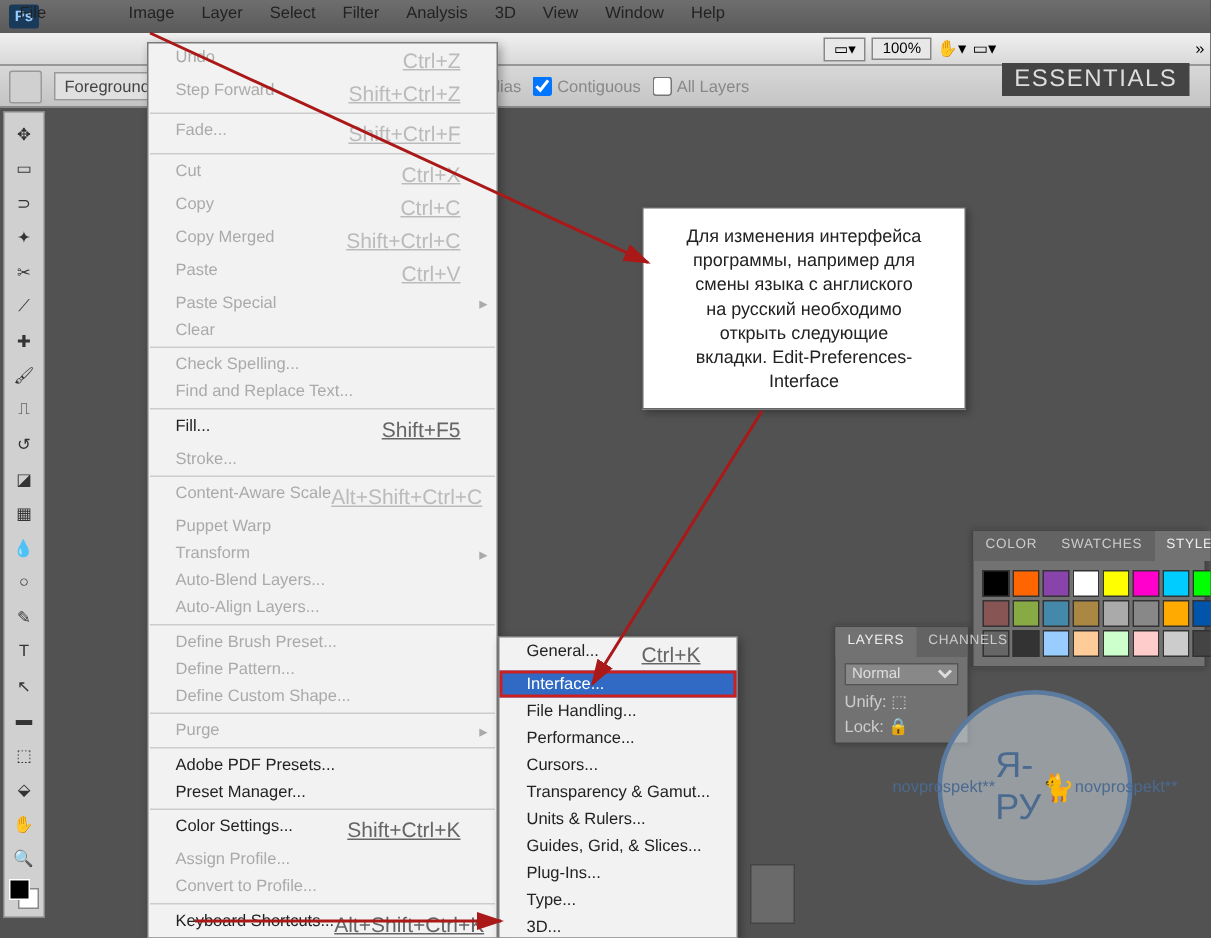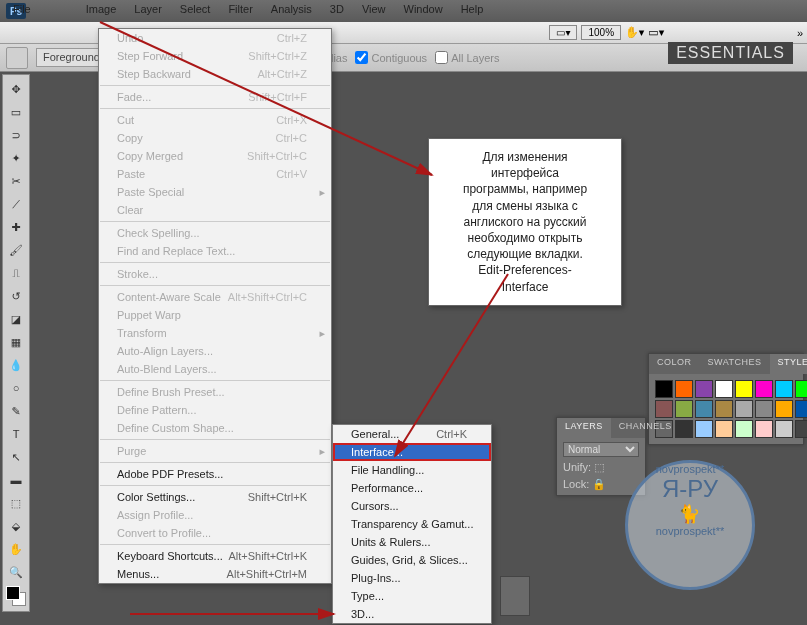--- a/index.html
+++ b/index.html
@@ -24,43 +24,43 @@
 .tool { width: 24px; height: 22px; margin: 1px auto; display: flex; align-items: center; justify-content: center; color: #333; cursor: pointer; }
 .swatch { width: 20px; height: 20px; margin: 3px auto; position: relative; }
 .swatch .fg { width: 14px; height: 14px; background: #000; border: 1px solid #fff; position: absolute; top: 0; left: 0; }
 .swatch .bg { width: 14px; height: 14px; background: #fff; border: 1px solid #888; position: absolute; bottom: 0; right: 0; }
 
 .dropdown { position: absolute; left: 98px; top: 28px; width: 234px; background: #f2f2f2; border: 1px solid #7a7a7a; box-shadow: 2px 2px 6px rgba(0,0,0,0.3); z-index: 100; }
 .dd-row { display: flex; padding: 3px 24px 3px 18px; color: #222; cursor: pointer; white-space: nowrap; }
 .dd-row.disabled { color: #aaa; cursor: default; }
 .dd-row.hl { background: #316ac5; color: #fff; border: 2px solid #cc2020; padding: 1px 22px 1px 16px; }
 .dd-row .lbl { flex: 1; }
-.dd-row .sc { color: #666; font-size: 11px; }
+.dd-row .sc { color: #666; font-size: 14px; text-decoration: underline; }
 .dd-row.disabled .sc { color: #bbb; }
 .dd-sep { height: 1px; background: #ccc; margin: 2px 1px; }
 .dd-arrow { position: absolute; right: 6px; }
 
 .submenu { position: absolute; left: 332px; top: 424px; width: 160px; background: #f2f2f2; border: 1px solid #7a7a7a; box-shadow: 2px 2px 6px rgba(0,0,0,0.3); z-index: 101; }
 
-.callout { position: absolute; left: 428px; top: 138px; width: 194px; background: #fff; border: 1px solid #666; padding: 10px 28px; text-align: center; font-size: 12px; color: #222; line-height: 1.35; box-shadow: 2px 2px 5px rgba(0,0,0,0.3); }
+.callout { position: absolute; left: 428px; top: 138px; width: 216px; background: #fff; border: 1px solid #666; padding: 10px 28px; text-align: center; font-size: 12px; color: #222; line-height: 1.35; box-shadow: 2px 2px 5px rgba(0,0,0,0.3); }
 
 .panel { position: absolute; background: #727272; border: 1px solid #444; box-shadow: 0 0 4px rgba(0,0,0,0.3); margin-top: 23px; }
 .panel-tabs { display: flex; background: #636363; height: 20px; }
 .ptab { padding: 3px 8px; color: #ccc; font-size: 9px; letter-spacing: 0.5px; cursor: pointer; }
 .ptab.active { background: #727272; color: #eee; }
 .swatch-grid { display: grid; grid-template-columns: repeat(8, 18px); gap: 2px; padding: 6px; }
 .sw { width: 18px; height: 18px; border: 1px solid #333; }
 
 .layers-body { padding: 4px 6px; color: #ccc; font-size: 10px; }
 .layers-body select { width: 100%; background: #888; border: 1px solid #555; color: #ddd; font-size: 10px; }
 .mini-panel { position: absolute; left: 500px; top: 576px; width: 30px; height: 40px; background: #6a6a6a; border: 1px solid #444; }
 
 svg.arrow-svg { position: absolute; top: 0; left: 0; pointer-events: none; z-index: 200; }
 
-.watermark { position: absolute; left: 625px; top: 460px; width: 130px; height: 130px; border: 3px solid #5a7aa0; border-radius: 50%; display: flex; align-items: center; justify-content: flex-start; flex-direction: column; background: rgba(220,230,240,0.5); color: #4a6a90; font-size: 10px; }
+.watermark { position: absolute; left: 625px; top: 460px; width: 130px; height: 130px; border: 3px solid #5a7aa0; border-radius: 50%; display: flex; align-items: center; justify-content: center; background: rgba(220,230,240,0.5); color: #4a6a90; font-size: 10px; }
 .watermark .big { font-size: 24px; font-weight: normal; }
 </style>
 </head>
 <body>
 
 <div class="titlebar">
   <div class="ps-logo">Ps</div>
 </div>
 
 <div class="menubar">
@@ -140,24 +140,20 @@
 
 <div class="dropdown" id="edit-dd">
     <div class="dd-row disabled">
       <span class="lbl">Undo</span>
       <span class="sc">Ctrl+Z</span>
     </div>
     <div class="dd-row disabled">
       <span class="lbl">Step Forward</span>
       <span class="sc">Shift+Ctrl+Z</span>
     </div>
-    <div class="dd-row disabled">
-      <span class="lbl">Step Backward</span>
-      <span class="sc">Alt+Ctrl+Z</span>
-    </div>
     <div class="dd-sep"></div>
     <div class="dd-row disabled">
       <span class="lbl">Fade...</span>
       <span class="sc">Shift+Ctrl+F</span>
     </div>
     <div class="dd-sep"></div>
     <div class="dd-row disabled">
       <span class="lbl">Cut</span>
       <span class="sc">Ctrl+X</span>
     </div>
@@ -181,59 +177,66 @@
       <span class="lbl">Clear</span>
     </div>
     <div class="dd-sep"></div>
     <div class="dd-row disabled">
       <span class="lbl">Check Spelling...</span>
     </div>
     <div class="dd-row disabled">
       <span class="lbl">Find and Replace Text...</span>
     </div>
     <div class="dd-sep"></div>
+    <div class="dd-row">
+      <span class="lbl">Fill...</span>
+      <span class="sc">Shift+F5</span>
+    </div>
     <div class="dd-row disabled">
       <span class="lbl">Stroke...</span>
     </div>
     <div class="dd-sep"></div>
     <div class="dd-row disabled">
       <span class="lbl">Content-Aware Scale</span>
       <span class="sc">Alt+Shift+Ctrl+C</span>
     </div>
     <div class="dd-row disabled">
       <span class="lbl">Puppet Warp</span>
     </div>
     <div class="dd-row disabled">
       <span class="lbl">Transform</span>
       <span class="dd-arrow">▸</span>
     </div>
     <div class="dd-row disabled">
+      <span class="lbl">Auto-Blend Layers...</span>
+    </div>
+    <div class="dd-row disabled">
       <span class="lbl">Auto-Align Layers...</span>
-    </div>
-    <div class="dd-row disabled">
-      <span class="lbl">Auto-Blend Layers...</span>
     </div>
     <div class="dd-sep"></div>
     <div class="dd-row disabled">
       <span class="lbl">Define Brush Preset...</span>
     </div>
     <div class="dd-row disabled">
       <span class="lbl">Define Pattern...</span>
     </div>
     <div class="dd-row disabled">
       <span class="lbl">Define Custom Shape...</span>
     </div>
     <div class="dd-sep"></div>
     <div class="dd-row disabled">
       <span class="lbl">Purge</span>
       <span class="dd-arrow">▸</span>
     </div>
     <div class="dd-sep"></div>
     <div class="dd-row">
       <span class="lbl">Adobe PDF Presets...</span>
+    </div>
+    <div class="dd-row">
+      <span class="lbl">Preset Manager...</span>
     </div>
     <div class="dd-sep"></div>
     <div class="dd-row">
       <span class="lbl">Color Settings...</span>
       <span class="sc">Shift+Ctrl+K</span>
     </div>
     <div class="dd-row disabled">
       <span class="lbl">Assign Profile...</span>
     </div>
     <div class="dd-row disabled">

